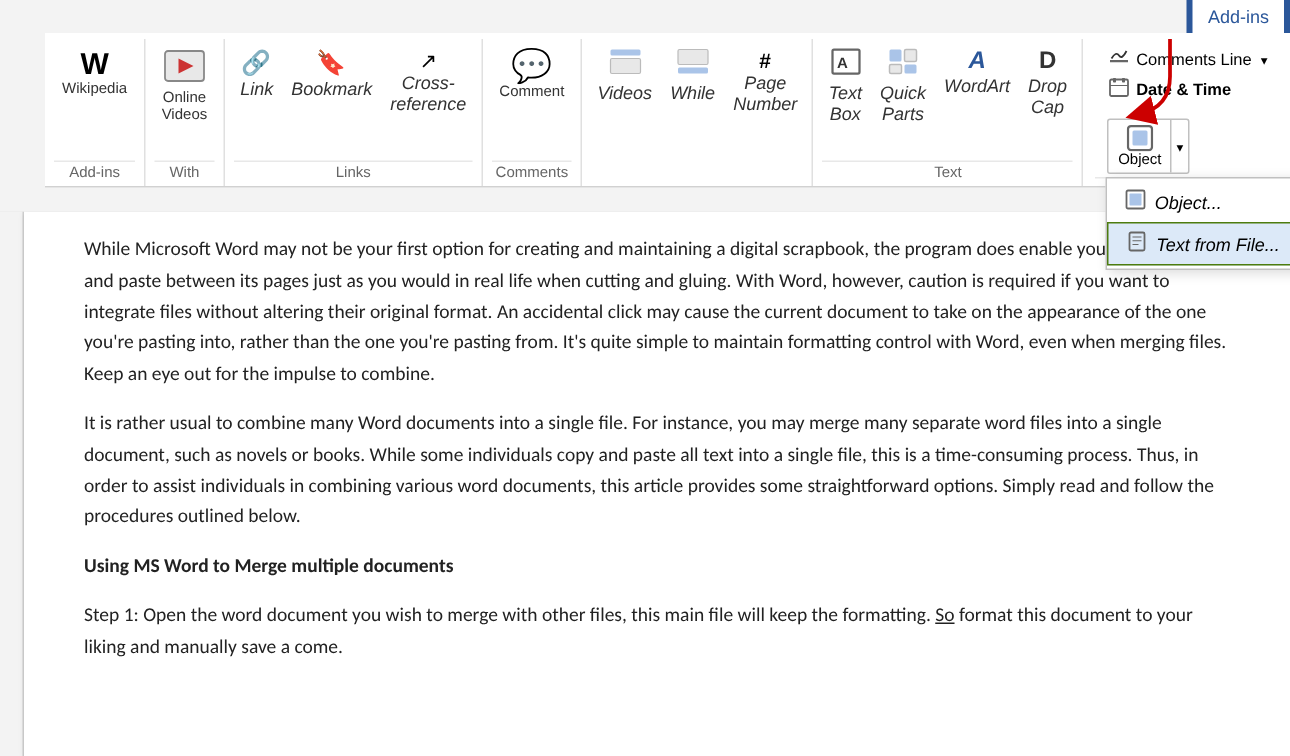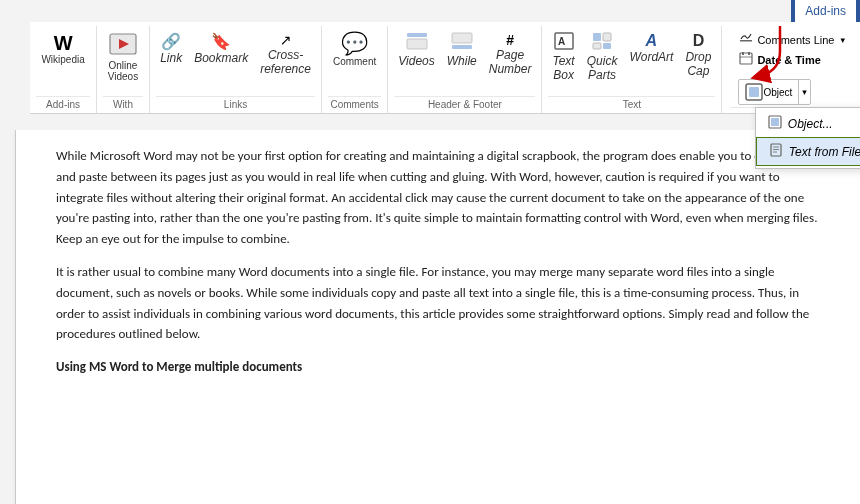--- a/index.html
+++ b/index.html
@@ -62,21 +62,21 @@
     .ribbon-split-btn {
       display: flex;
       align-items: center;
       border: 1px solid #c0c0c0;
       border-radius: 2px;
       cursor: pointer;
       background: #fff;
     }
     .ribbon-split-main {
       display: flex;
-      flex-direction: row;
+      flex-direction: column;
       align-items: center;
       padding: 3px 6px;
       font-size: 10px;
     }
     .ribbon-split-arrow {
       padding: 3px 3px;
       border-left: 1px solid #c0c0c0;
       font-size: 9px;
       height: 100%;
       display: flex;
@@ -171,21 +171,20 @@
                 <rect x="1" y="13" width="20" height="4" rx="1" fill="#aac4e8"></rect>
               </svg>
           </span>
           <span class="ribbon-btn-small-label">While</span>
         </div>
         <div class="ribbon-btn-small">
           <span class="ribbon-btn-small-icon" style="font-weight:bold; font-size:14px;">#</span>
           <span class="ribbon-btn-small-label">Page<br>Number</span>
         </div>
       </div>
-      <div class="ribbon-group-label">Header &amp; Footer</div>
     </div>
 
     <div class="ribbon-group">
       <div class="ribbon-group-items">
         <div class="ribbon-btn-small">
           <span class="ribbon-btn-small-icon">
             <svg width="20" height="18" viewBox="0 0 20 18">
                 <rect x="1" y="1" width="18" height="16" rx="1" fill="none" stroke="#666" stroke-width="1.5"></rect>
                 <text x="4" y="13" font-size="10" font-weight="bold" fill="#333">A</text>
               </svg>
@@ -297,16 +296,17 @@
 
   <div class="main-layout" style="background:#e8e8e8; flex:1; overflow:hidden; display:flex;">
 
     <div style="width:16px; background:#f3f3f3; border-right:1px solid #d1d1d1;"></div>
 
     <div style="flex:1; background:#fff; margin:0; overflow:hidden; box-shadow: 0 1px 4px rgba(0,0,0,0.1);">
       <div class="doc-content">
         <p>While Microsoft Word may not be your first option for creating and maintaining a digital scrapbook, the program does enable you to cut, copy, and paste between its pages just as you would in real life when cutting and gluing. With Word, however, caution is required if you want to integrate files without altering their original format. An accidental click may cause the current document to take on the appearance of the one you're pasting into, rather than the one you're pasting from. It's quite simple to maintain formatting control with Word, even when merging files. Keep an eye out for the impulse to combine.</p>
         <p>It is rather usual to combine many Word documents into a single file. For instance, you may merge many separate word files into a single document, such as novels or books. While some individuals copy and paste all text into a single file, this is a time-consuming process. Thus, in order to assist individuals in combining various word documents, this article provides some straightforward options. Simply read and follow the procedures outlined below.</p>
         <p style="font-weight:bold;">Using MS Word to Merge multiple documents</p>
+        <p>Step 1: Open the word document you wish to merge with other files, this main file will keep the formatting. <span class="underline">So</span> format this document to your liking and manually save a come.</p>
       </div>
     </div>
   </div>
 </div>
 
 </body></html>

